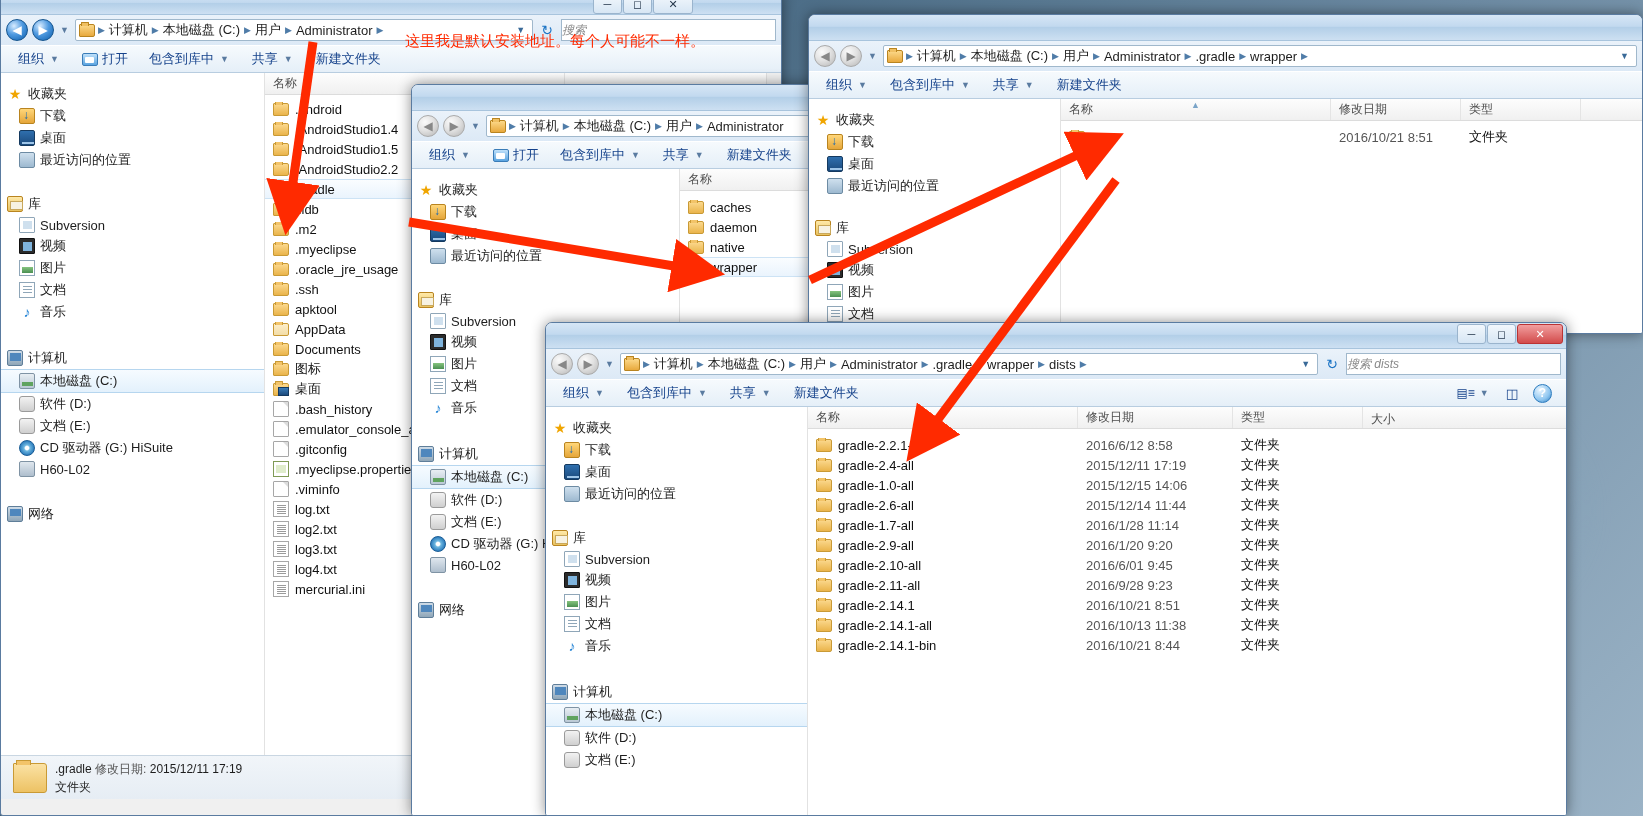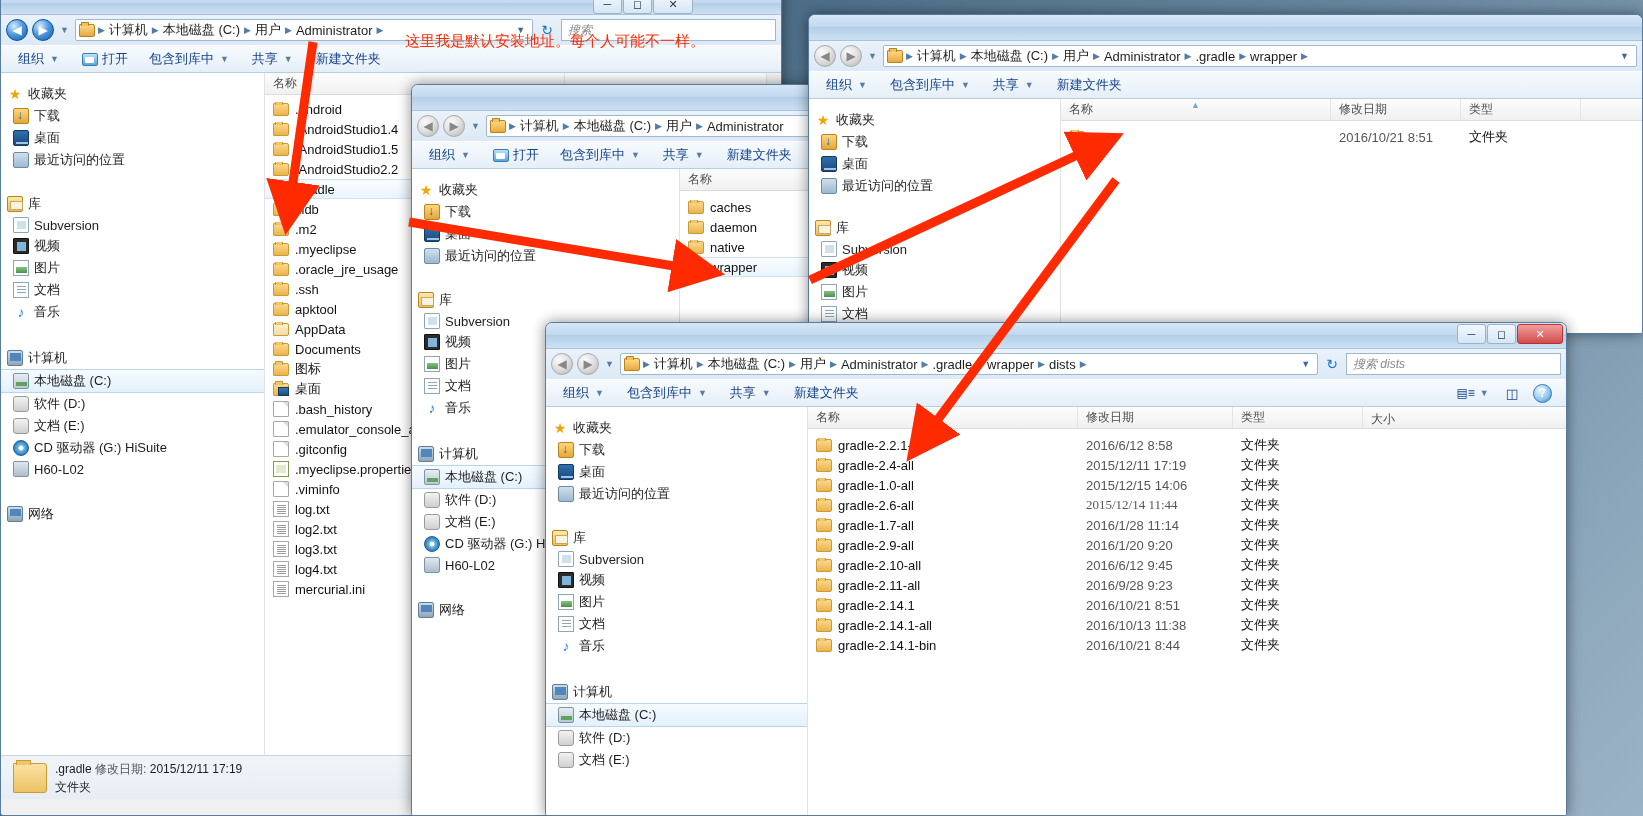--- a/index.html
+++ b/index.html
@@ -77,21 +77,21 @@
     position:relative; flex:none; margin-right:2px;
   }
   .folder-ico:before{
     content:''; position:absolute; left:1px; top:-3px; width:6px; height:3px;
     background:#f0c063; border:1px solid #b9841f; border-bottom:none; border-radius:1px 1px 0 0;
   }
   .addr-drop { color:#3a6a98; font-size:9px; padding:0 4px; }
   .refresh { color:#1a73c4; font-size:14px; padding:0 4px; }
   .searchbox {
     width:215px; height:22px; background:#fff; border:1px solid #a0b8cc;
-    display:flex; align-items:center; padding:0 6px;
+    display:flex; align-items:center; padding:0 0;
     color:#8a8a8a; font-style:italic; font-size:12px;
   }
 
   .toolbar {
     height:28px;
     background: linear-gradient(to bottom,#f6fafd,#e5eff8);
     border-top:1px solid #ffffff;
     border-bottom:1px solid #b8cde0;
     display:flex; align-items:center; padding:0 8px; gap:3px;
     overflow:hidden;
@@ -114,21 +114,21 @@
     border:1px solid #2d7cbf; color:#fff;font-size:12px;font-weight:bold;
     display:flex;align-items:center;justify-content:center;
   }
 
   .body { display:flex; background:#fff; }
   .sidebar {
     width:150px; background:#fff; padding:8px 0 0 0;
     border-right:1px solid #e2e2e2; overflow:hidden; flex:none;
   }
   .sb-row { display:flex; align-items:center; gap:5px; padding:2px 6px; font-size:13px; color:#1d1d1d; white-space:nowrap;}
-  .sb-row.child { padding-left:12px; }
+  .sb-row.child { padding-left:18px; }
   .sb-row.sel { background:linear-gradient(to bottom,#f6fbff,#e3f1fc); border:1px solid #b6d6ef; border-left:none; border-right:none;}
   .sb-gap { height:12px; }
   .ic { width:16px;height:16px;flex:none;display:inline-block;position:relative;}
   .ic-star{ background:none; color:#f0a500; font-size:14px; line-height:16px; text-align:center;}
   .ic-dl{ background:linear-gradient(to bottom,#ffd77a,#e5a63a); border:1px solid #b9841f;border-radius:2px;}
   .ic-dl:after{content:'↓';position:absolute;left:3px;top:-1px;color:#1668b5;font-size:12px;font-weight:bold;}
   .ic-desk{ background:linear-gradient(to bottom,#2f6fae,#1b4a7c); border:1px solid #14395f;border-radius:2px;}
   .ic-desk:after{content:'';position:absolute;left:2px;bottom:1px;width:12px;height:2px;background:#9ec5e8;}
   .ic-recent{ background:linear-gradient(to bottom,#cfe0ee,#9db9d0); border:1px solid #6d8ba3;border-radius:2px;}
   .ic-lib{ background:linear-gradient(to bottom,#ffe9a8,#e8c25f); border:1px solid #b9841f;border-radius:2px;}
@@ -955,21 +955,21 @@
               <span>gradle-1.0-all</span>
             </div>
             <div class="c dimtext" style="width: 155px;">2015/12/15 14:06</div>
             <div class="c" style="width: 130px;">文件夹</div>
           </div>
           <div class="frow">
             <div class="c" style="width: 270px;">
               <span class="ic-folder"></span>
               <span>gradle-2.6-all</span>
             </div>
-            <div class="c dimtext" style="width: 155px; font-family: Liberation Serif, serif;">2015/12/14 11:44</div>
+            <div class="c dimtext" style="width: 155px;">2015/12/14 11:44</div>
             <div class="c" style="width: 130px;">文件夹</div>
           </div>
           <div class="frow">
             <div class="c" style="width: 270px;">
               <span class="ic-folder"></span>
               <span>gradle-1.7-all</span>
             </div>
             <div class="c dimtext" style="width: 155px;">2016/1/28 11:14</div>
             <div class="c" style="width: 130px;">文件夹</div>
           </div>
@@ -979,21 +979,21 @@
               <span>gradle-2.9-all</span>
             </div>
             <div class="c dimtext" style="width: 155px;">2016/1/20 9:20</div>
             <div class="c" style="width: 130px;">文件夹</div>
           </div>
           <div class="frow">
             <div class="c" style="width: 270px;">
               <span class="ic-folder"></span>
               <span>gradle-2.10-all</span>
             </div>
-            <div class="c dimtext" style="width: 155px;">2016/6/12 9:45</div>
+            <div class="c dimtext" style="width: 155px;">2016/6/01 9:45</div>
             <div class="c" style="width: 130px;">文件夹</div>
           </div>
           <div class="frow">
             <div class="c" style="width: 270px;">
               <span class="ic-folder"></span>
               <span>gradle-2.11-all</span>
             </div>
             <div class="c dimtext" style="width: 155px;">2016/9/28 9:23</div>
             <div class="c" style="width: 130px;">文件夹</div>
           </div>

